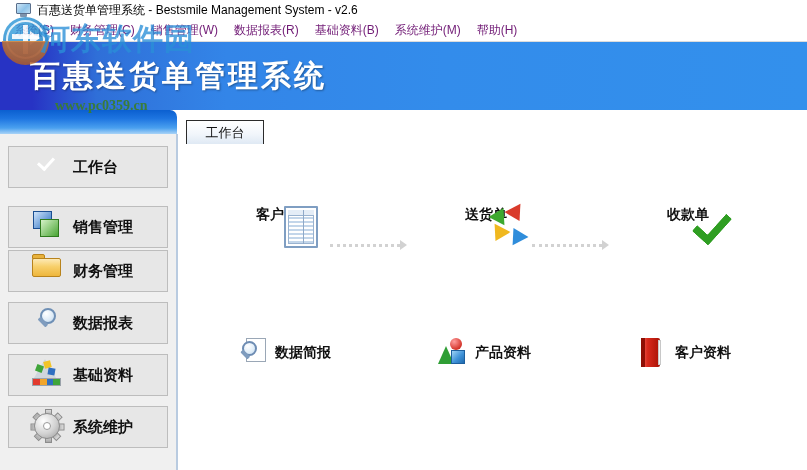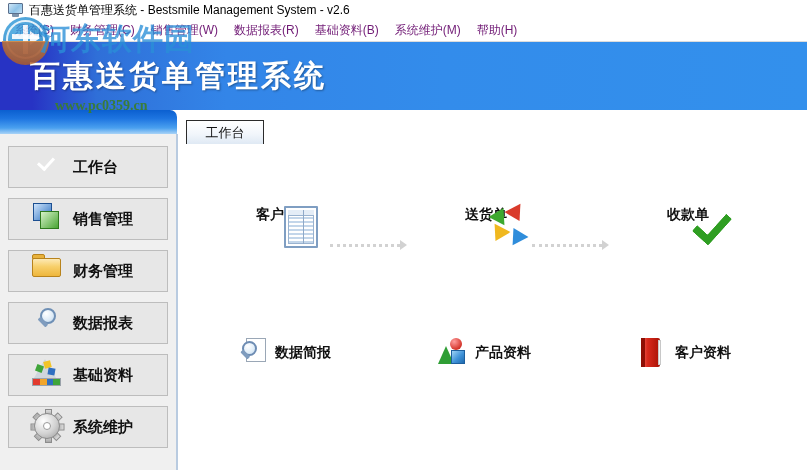--- a/index.html
+++ b/index.html
@@ -11,21 +11,21 @@
     background: #ffffff;
   }
   #app {
     position: relative;
     width: 807px; height: 470px;
     background: #ffffff;
   }
 
   
   .titlebar {
-    position: absolute; left: 4px; top: 0;
+    position: absolute; left: 12px; top: 0;
     width: 788px; height: 20px;
     background: #ffffff;
     display: flex; align-items: center;
     padding-left: 4px;
     overflow: hidden;
   }
   .win-icon {
     width: 16px; height: 14px;
     position: relative;
     flex: 0 0 auto;
@@ -533,21 +533,21 @@
 
   <div class="side-strip"></div>
 
   <div class="sidebar">
 
     <div class="side-btn" style="top:12px;">
       <span class="ico"><span class="ic-check-circle"></span></span>
       <span class="lbl">工作台</span>
     </div>
 
-    <div class="side-btn" style="top:64px;">
+    <div class="side-btn" style="top:72px;">
       <span class="ico">
         <span class="ic-squares"><span class="sq1"></span><span class="sq2"></span></span>
       </span>
       <span class="lbl">销售管理</span>
     </div>
 
     <div class="side-btn" style="top:168px;">
       <span class="ico">
         <span class="ic-search"><span class="lens"></span><span class="handle"></span></span>
       </span>

